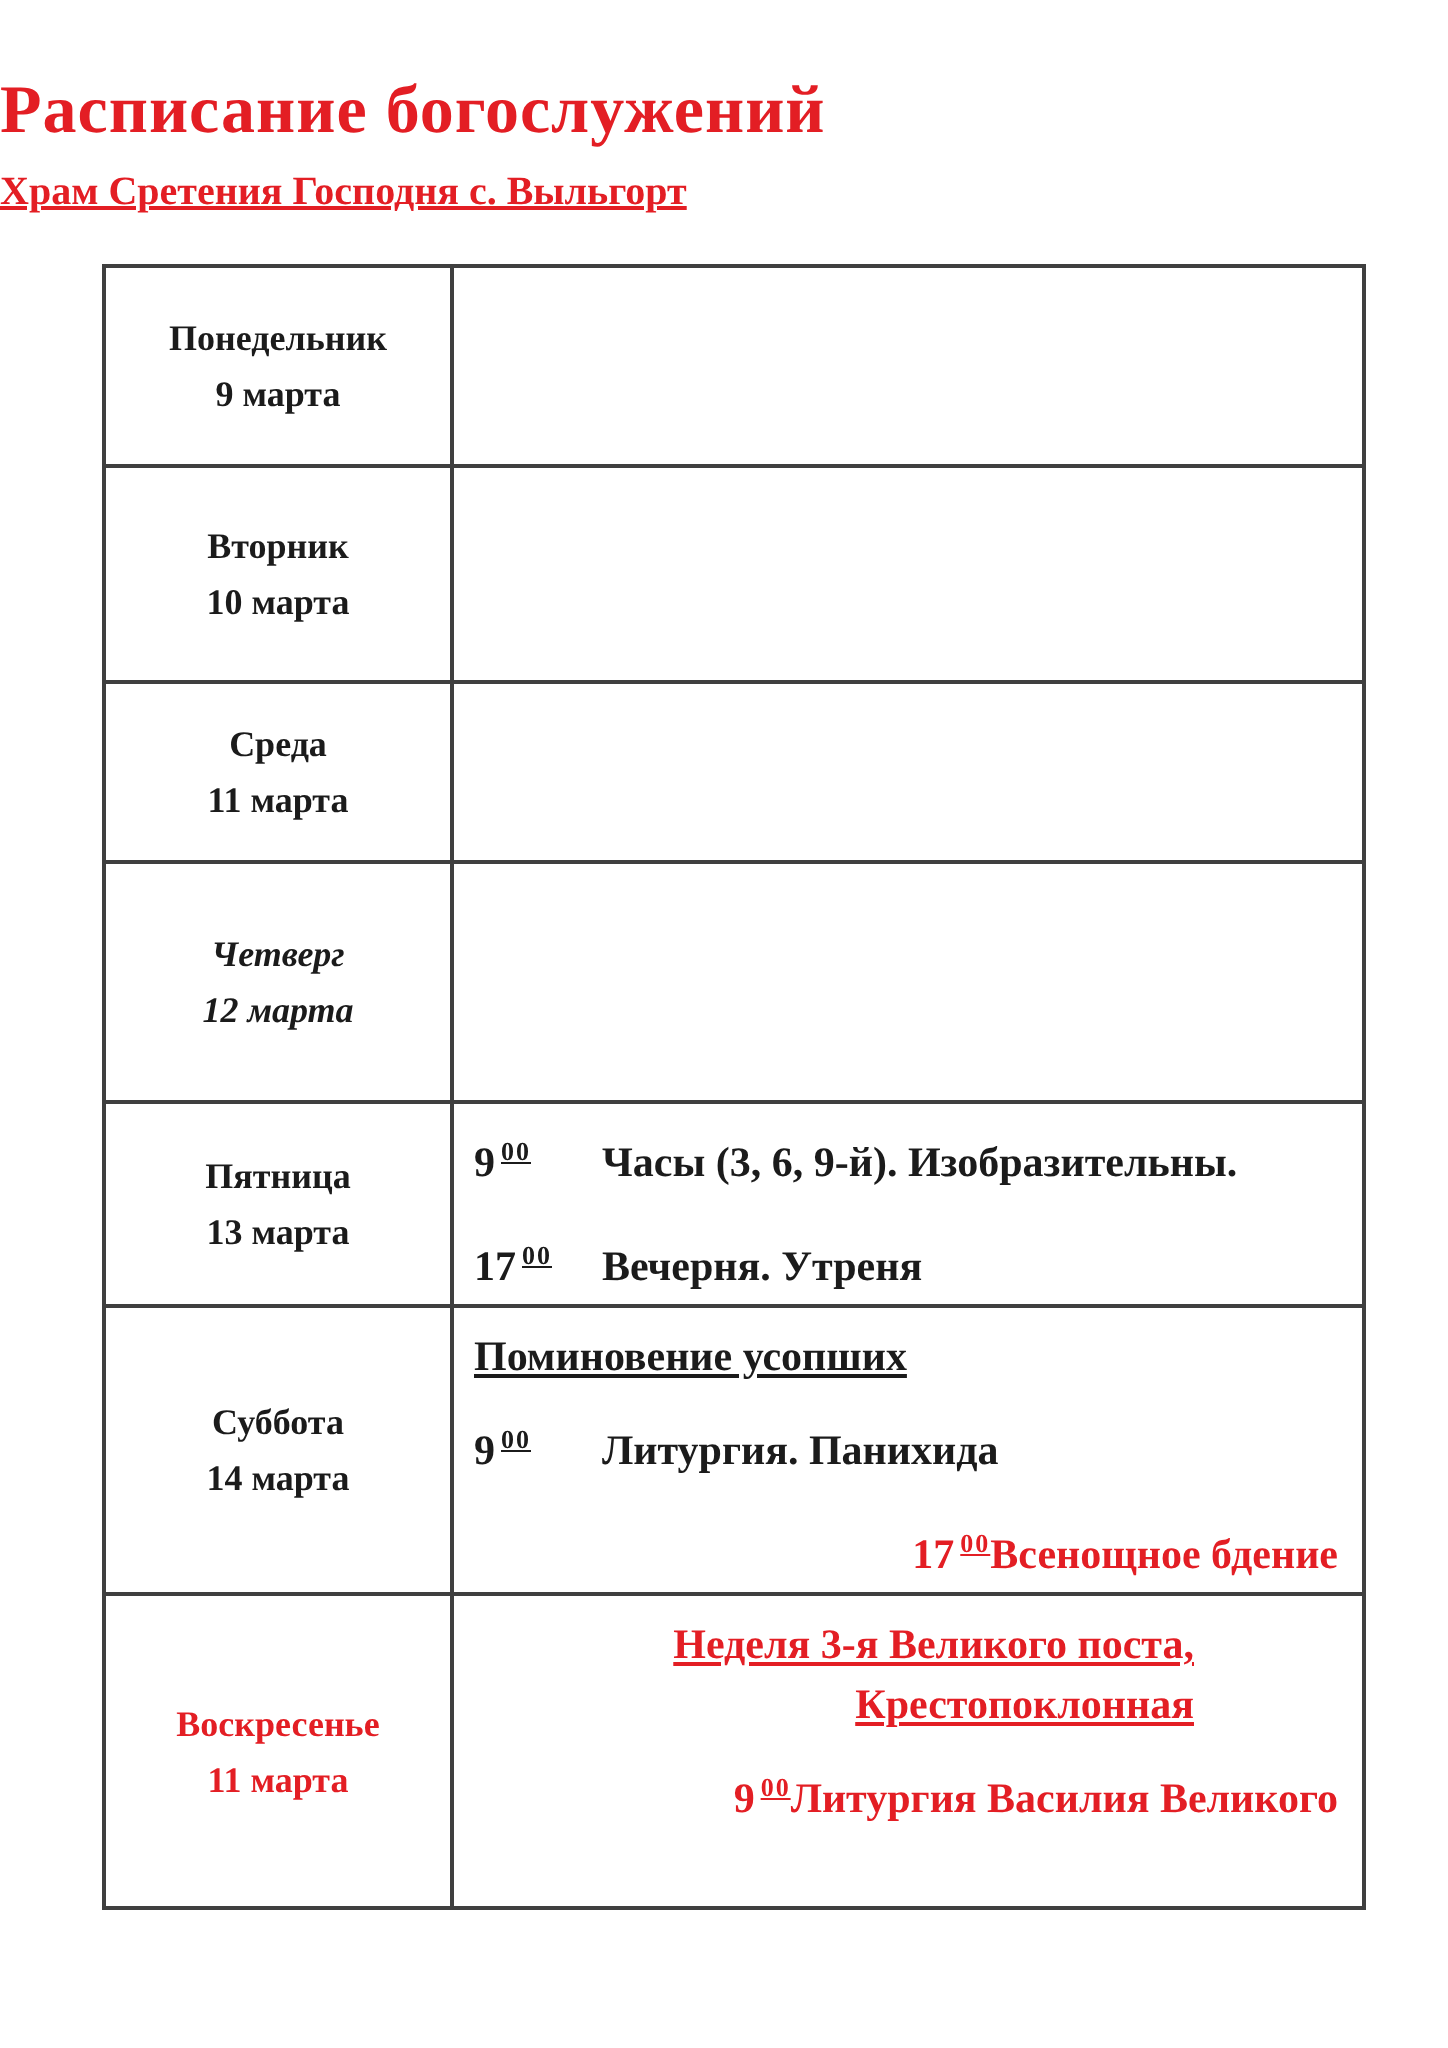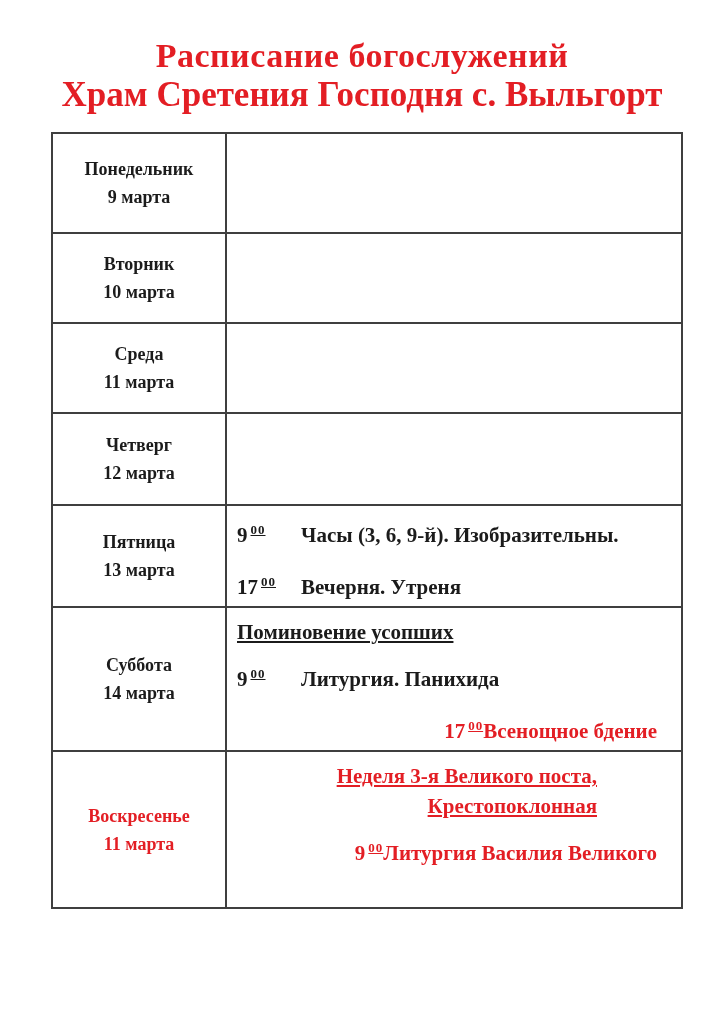--- a/index.html
+++ b/index.html
@@ -16,35 +16,35 @@
     width: 724px;
     height: 1024px;
     background: #ffffff;
     font-family: "Liberation Serif", "DejaVu Serif", serif;
     color: var(--black);
     position: relative;
     overflow: hidden;
   }
   header.page-header {
     margin-top: 36px;
-    text-align: center;
     line-height: 1.15;
   }
   h1.title {
     margin: 0;
     font-size: 34px;
     font-weight: bold;
     color: var(--red);
     letter-spacing: 0.5px;
   }
   h2.subtitle {
-    margin: 0 0 0 0;
-    font-size: 35px;
+    margin: 10px 0 0 0;
+    font-size: 20px;
     font-weight: bold;
     color: var(--red);
+    text-decoration: underline;
   }
   table.schedule {
     position: absolute;
     left: 51px;
     top: 132px;
     width: 630px;
     border-collapse: collapse;
     table-layout: fixed;
   }
   table.schedule td {
@@ -56,30 +56,30 @@
     text-align: center;
     vertical-align: middle;
     font-weight: bold;
     font-size: 18px;
     line-height: 28px;
     padding: 0 4px;
   }
   td.svc-cell {
     width: 456px;
     vertical-align: top;
-    padding: 9px 24px 4px 10px;
+    padding: 9px 12px 4px 10px;
     font-weight: bold;
     font-size: 21px;
     line-height: 30px;
   }
   
   tr:nth-child(1) td { height: 100px; }
-  tr:nth-child(2) td { height: 90px; }
+  tr:nth-child(2) td { height: 108px; }
   tr:nth-child(3) td { height: 90px; margin-left: 12px; }
-  tr:nth-child(4) td { height: 92px; }
+  tr:nth-child(4) td { height: 120px; font-style: italic; }
   tr:nth-child(5) td { height: 98px; }
   tr:nth-child(6) td { height: 118px; }
   tr:nth-child(7) td { height: 157px; }
 
   .cell-heading {
     text-decoration: underline;
     margin-bottom: 12px;
     max-width: 360px;
   }
   .svc-line {

